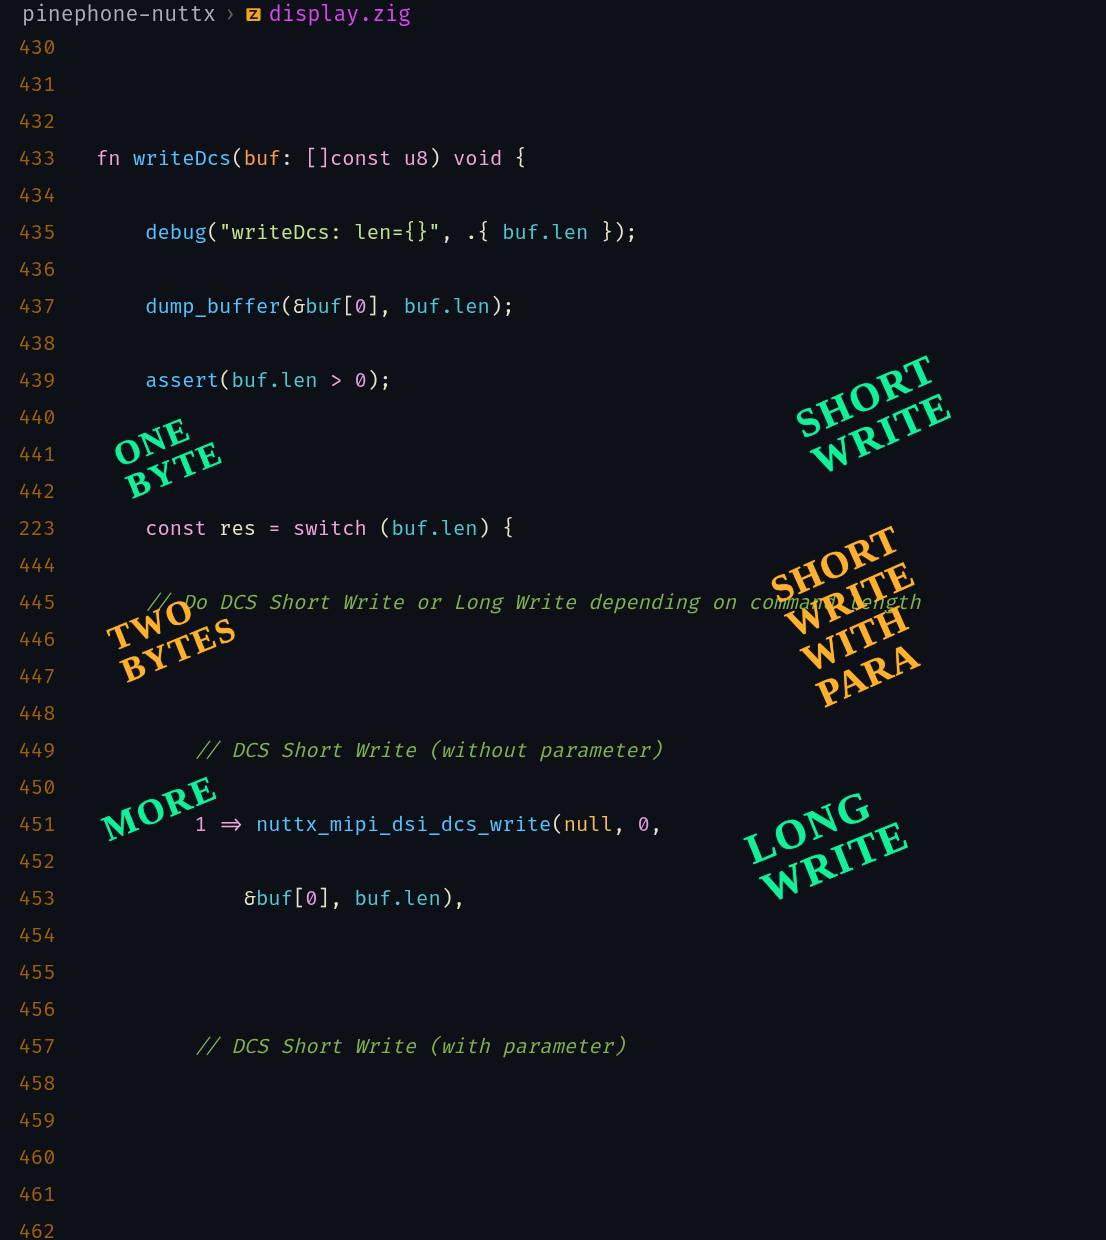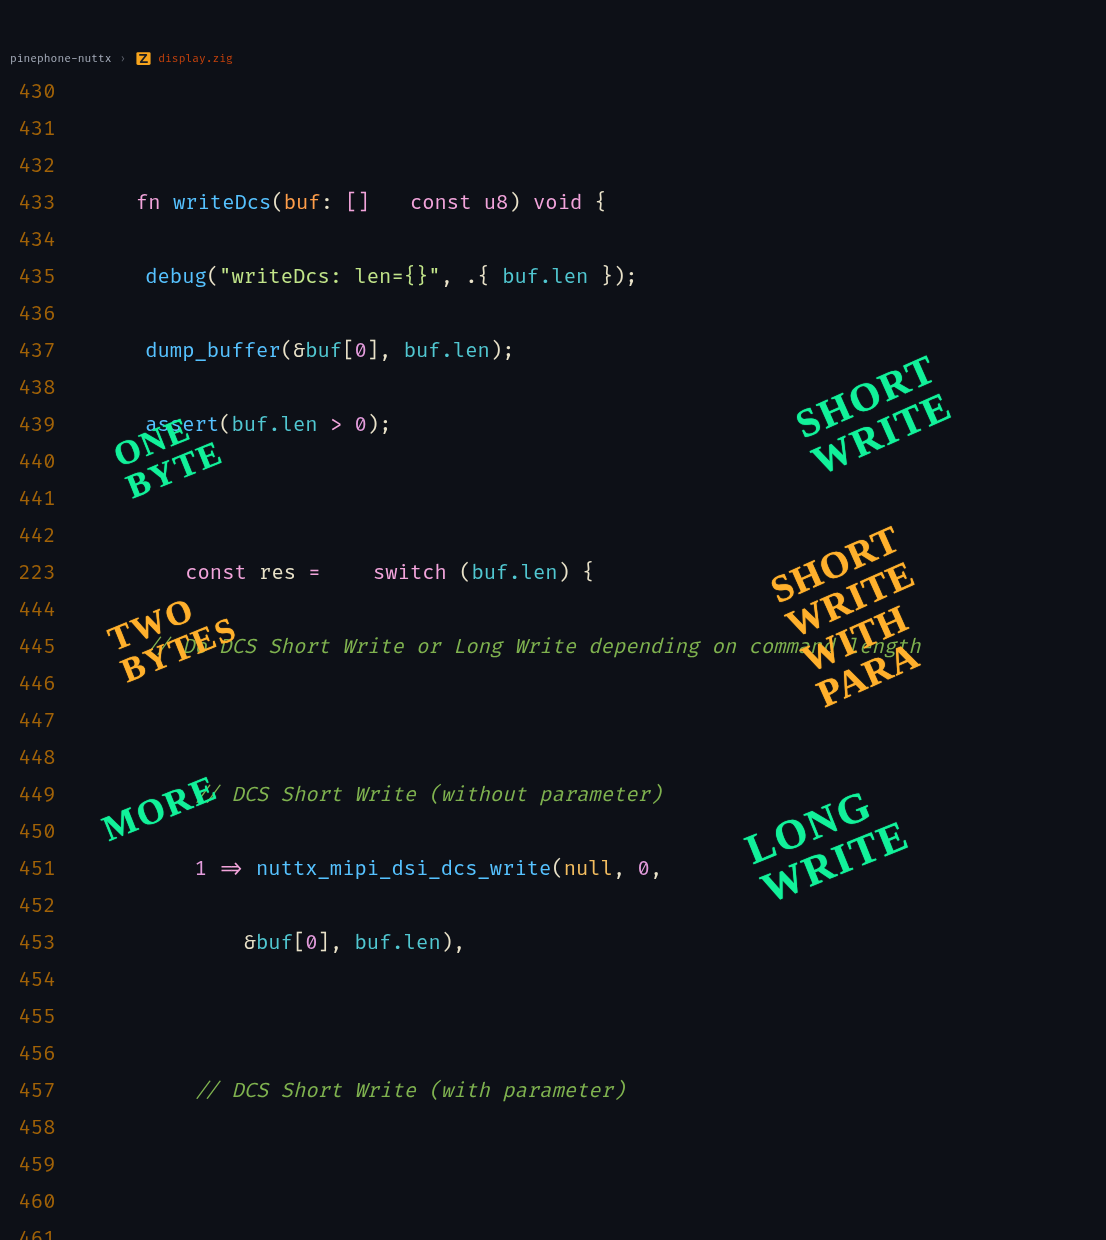--- a/index.html
+++ b/index.html
@@ -9,49 +9,49 @@
     font-size:20px;
     color:#bfbdb6;
     overflow:hidden;
     width:1106px;
     height:1240px;
     position:relative;
   }
   
   .breadcrumb{
     display:flex; align-items:center; height:30px;
-    padding:2px 10px 3px 10px; font-size:11px;
-    color:#8a919c; user-select:none;margin-top:44px;
+    padding:2px 10px 3px 22px; font-size:21px;
+    color:#8a919c; user-select:none;
   }
   .breadcrumb .crumb{ color:#a6adbb; }
   .breadcrumb .sep{ color:#5a5f69; margin:0 8px; }
   .breadcrumb .file-icon{
     width:18px; height:18px; display:inline-flex;
     align-items:center; justify-content:center; margin-right:6px;
   }
-  .breadcrumb .file{ color:#c2410c; }
+  .breadcrumb .file{ color:#d946ef; }
   
   .editor{
     display:flex; height:calc(100% - 30px);
     line-height:37px;
   }
   .gutter{
     width:96px; min-width:96px; padding-right:22px;
     text-align:center; color:#a16207; font-size:20px;
     user-select:none;
   }
   .gutter .ln{ height:37px; }
   .code{
     flex:1 1 auto; white-space:pre; font-size:20px;
     overflow:hidden;
   }
   .code .row{ height:37px; display:block; white-space:pre; }
   
   .tok-comment{ color:#7fb24f; font-style:italic; }
-  .tok-kw{ color:#f2a4db;margin-left:40px; }           
+  .tok-kw{ color:#f2a4db; }           
   .tok-type{ color:#f2a4db; }         
   .tok-typec{ color:#51c7d1; }        
   .tok-func{ color:#56c2ff; }         
   .tok-ident{ color:#e9e2c9; }
   .tok-param{ color:#ff9e4a; }        
   .tok-str{ color:#c2e58a; }
   .tok-num{ color:#e49cdd; }
   .tok-const{ color:#f4be60; }
   .tok-white{ color:#e9e2c9; }       
   .tok-op{ color:#f2a4db; }

